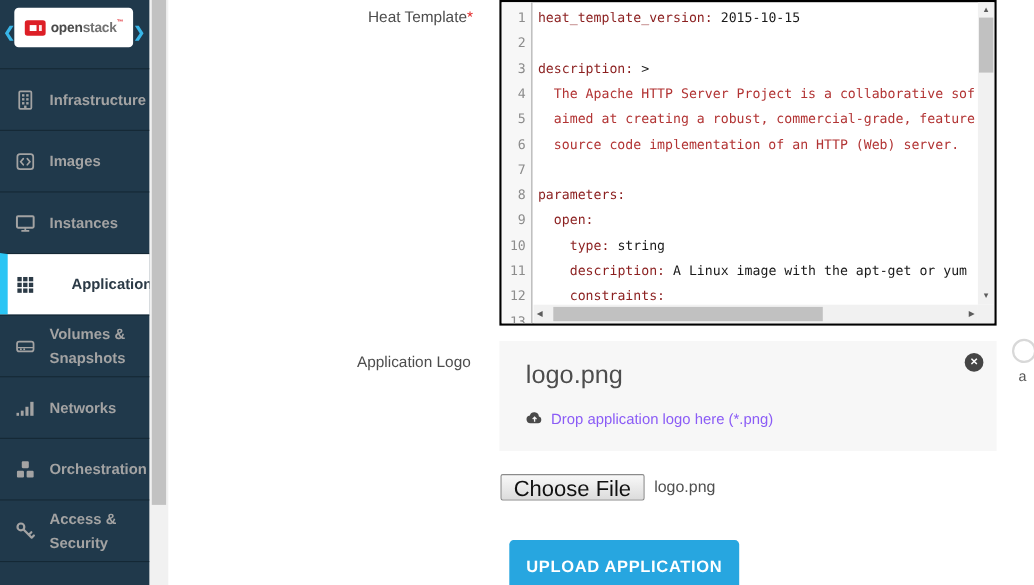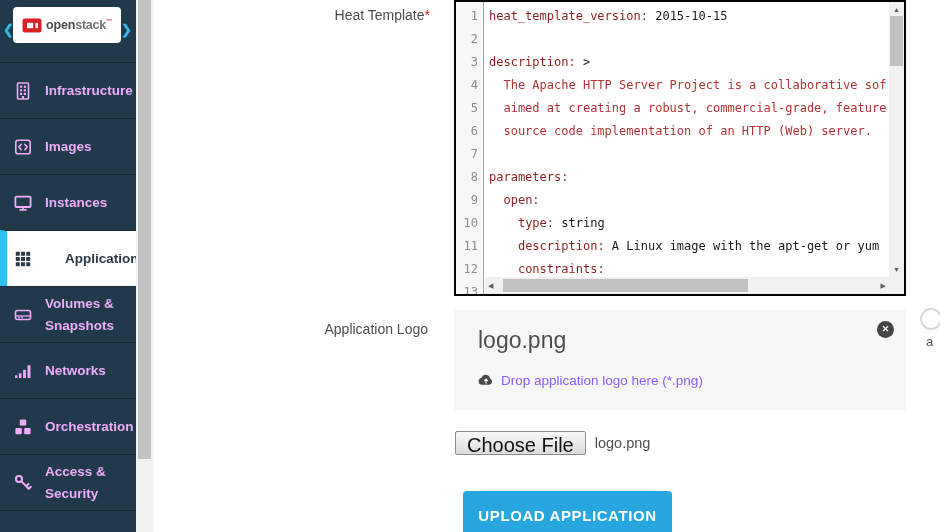--- a/index.html
+++ b/index.html
@@ -11,21 +11,21 @@
   .logo-row { position:relative; height:62px; }
   .chev { position:absolute; top:22px; color:#38b6e8; font-size:13px; font-weight:bold; cursor:pointer; }
   .chev-l { left:3px; } .chev-r { right:4px; }
   .logo-box { position:absolute; left:13px; top:7px; width:108px; height:36px; background:#fff; border-radius:4px;
               display:flex; align-items:center; justify-content:center; gap:4px; }
   .logo-text { font-size:12.5px; font-weight:600; letter-spacing:-0.2px; }
   .logo-open { color:#4a4a4a; } .logo-stack { color:#737373; }
   .logo-tm { font-size:6px; color:#dd1f26; vertical-align:top; }
 
   .side-item { height:56px; border-top:1px solid #142835; display:flex; align-items:center;
-               padding-left:13px; cursor:pointer; color:#f0abfc; }
+               padding-left:13px; cursor:pointer; color:#a3a3a3; }
   .side-icon { width:20px; height:20px; flex:0 0 20px; display:flex; align-items:center; justify-content:center; }
   .side-label { margin-left:12px; font-size:13.5px; font-weight:600; line-height:1.6; width:82px; }
   .side-item.selected { background:#fff; border-left:7px solid #2bc5f4; padding-left:6px; color:#2b3a46;gap:20px; }
   .side-item.partial { height:22px; align-items:flex-start; padding-top:16px; }
 
   .side-scroll-track { position:absolute; left:136px; top:0; width:17px; height:532px; background:#f1f1f1; }
   .side-scroll-thumb { position:absolute; left:2px; top:0; width:13px; height:459px; background:#c2c2c2; }
 
   
   .field-label { position:absolute; width:230px; text-align:right; font-size:14px; font-weight:normal; color:#4d4d4d; }

